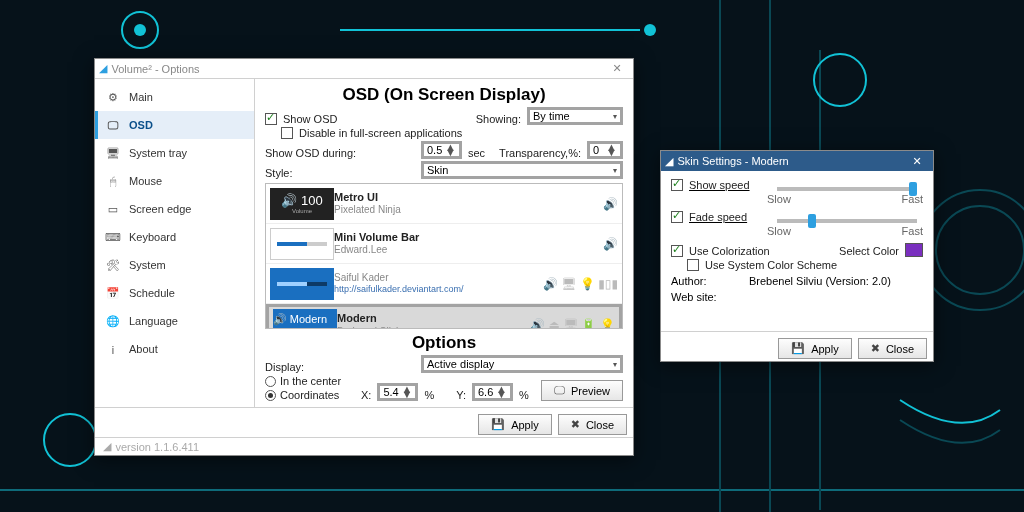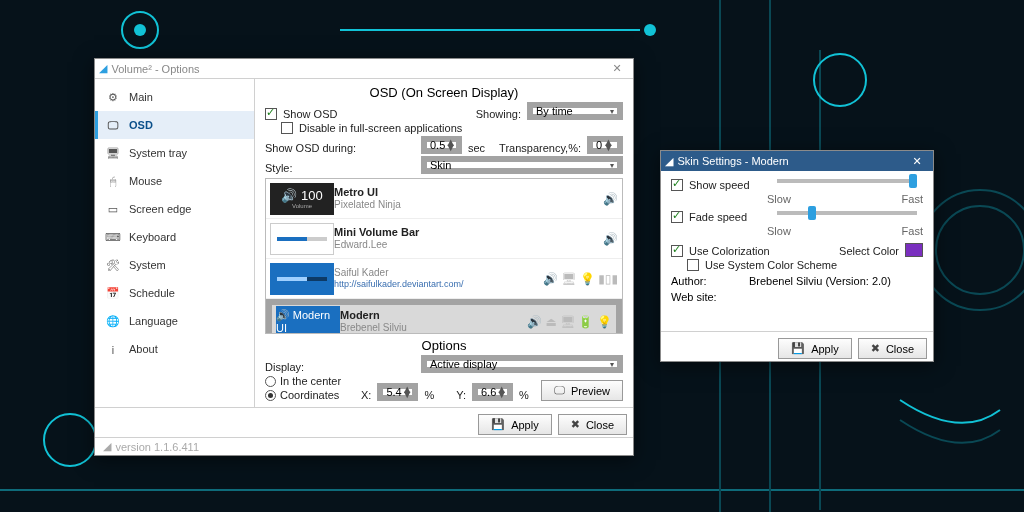--- a/index.html
+++ b/index.html
@@ -17,26 +17,26 @@
   .titlebar .x { margin-left: auto; width: 24px; text-align: center; cursor: pointer; }
 
   
   #main-win { left: 94px; top: 58px; width: 540px; height: 398px; display: flex; flex-direction: column; }
   #main-win .body { flex: 1; display: flex; min-height: 0; }
   .sidebar { width: 160px; border-right: 1px solid #d0d0d0; background: #fff; padding-top: 4px; }
   .side-item { display: flex; align-items: center; gap: 8px; padding: 6px 10px; cursor: pointer; color: #333; }
   .side-item.active { background: #e5eef8; color: #0a4f8a; font-weight: 600; border-left: 3px solid #2d9fe0; padding-left: 7px; }
   .side-item .ico { width: 16px; height: 16px; display: inline-flex; align-items: center; justify-content: center; color: #555; }
   .content { flex: 1; padding: 6px 10px 4px 10px; display: flex; flex-direction: column; overflow: hidden; }
-  .section-title { text-align: center; font-size: 13px; font-weight: 400; margin-bottom: 2px; }
+  .section-title { text-align: center; font-size: 17px; font-weight: 700; margin-bottom: 2px; }
   .row { display: flex; align-items: flex-end; gap: 6px; margin-bottom: 2px; }
   .chk { width: 12px; height: 12px; border: 1px solid #555; display: inline-block; position: relative; background: #fff; }
   .chk.checked::after { content: "✓"; position: absolute; top: -3px; left: 0; color: #1a7f1a; font-size: 11px; }
   .lbl { color: #222; }
-  .sel, .num { border: 6px solid #a3a3a3; background: #fff; height: 18px; padding: 0 3px; }
+  .sel, .num { border: 3px solid #a3a3a3; background: #fff; height: 18px; padding: 0 3px; }
   .sel { min-width: 90px; display: flex; align-items: center; justify-content: space-between; }
   .sel .arr { font-size: 8px; color: #555; }
   .num { width: 41px; display: flex; align-items: center; justify-content: space-between; }
   .num .sp { display: flex; flex-direction: column; font-size: 6px; line-height: 5px; color: #555; }
 
   .skin-list { border: 1px solid #bbb; background: #fff; margin-top: 2px; height: 160px; overflow: hidden; }
   .skin-row { display: flex; align-items: center; height: 40px; border-bottom: 1px solid #eee; padding: 2px 4px; }
   .skin-row.sel { background: #d9d9d9; }
   .skin-preview { width: 64px; height: 32px; display: flex; align-items: center; justify-content: center; font-size: 9px; color: #fff; }
   .skin-meta { flex: 1; line-height: 1.2; }
@@ -51,21 +51,21 @@
 
   .btnbar { display: flex; justify-content: flex-end; gap: 6px; padding: 6px 6px 2px 6px; border-top: 1px solid #d0d0d0; background: #fff; }
   .btn { border: 1px solid #999; background: linear-gradient(#fdfdfd,#e6e6e6); padding: 3px 12px; display: flex; align-items: center; gap: 6px; cursor: pointer; }
   .btn .bi { color: #444; }
 
   .version { border-top: 1px solid #d0d0d0; padding: 2px 8px; color: #aaa; font-size: 10px; display: flex; align-items: center; gap: 4px; }
 
   
   #skin-win { left: 660px; top: 150px; width: 274px; height: 212px; display: flex; flex-direction: column; }
   #skin-win .body2 { flex: 1; padding: 8px 10px; }
-  .slider-wrap { display: flex; align-items: flex-start; gap: 6px; margin-bottom: 2px; }
+  .slider-wrap { display: flex; align-items: flex-end; gap: 6px; margin-bottom: 2px; text-decoration: underline; }
   .slider { flex: 1; height: 4px; background: #bbb; position: relative; margin: 0 6px; }
   .slider .thumb { position: absolute; top: -5px; width: 8px; height: 14px; background: #2d9fe0; border-radius: 2px; }
   .slider-labels { display: flex; justify-content: space-between; font-size: 9px; color: #666; margin: 0 0 6px 96px; gap: 33px; }
   .color-sw { width: 18px; height: 14px; background: #7a2fbf; border: 1px solid #555; display: inline-block; }
   .kv { display: flex; gap: 18px; margin-top: 4px; }
   .kv .k { width: 60px; }
 </style>
 </head>
 <body>
 

